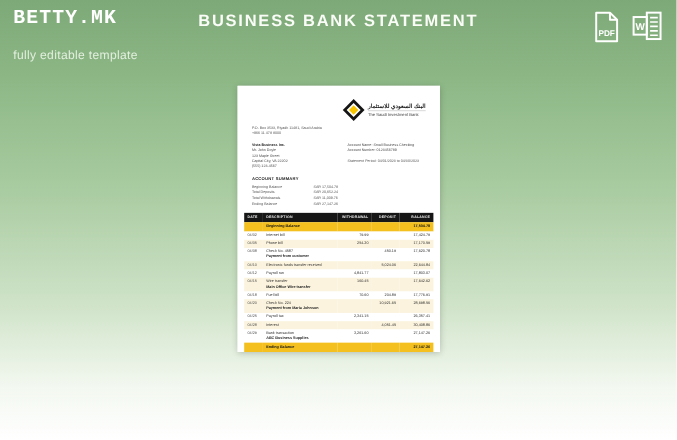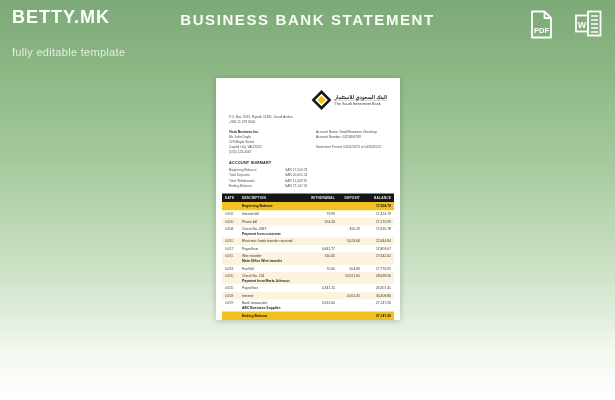--- a/index.html
+++ b/index.html
@@ -4,27 +4,27 @@
 <style>
   html,body{margin:0;padding:0;}
   body{
     width:615px;height:400px;overflow:hidden;
     font-family:"Liberation Sans", sans-serif;
     background:linear-gradient(180deg,#7da877 0%,#8db886 18%,#a5c99d 40%,#cde2c6 68%,#f3f8f0 88%,#ffffff 100%);
     position:relative;
   }
   
   .brand-block{position:absolute;left:12px;top:7px;z-index:3;}
-  .brand{font-size:18px;font-weight:bold;color:#ffffff;letter-spacing:1px;}
+  .brand{font-size:18px;font-weight:bold;color:#ffffff;letter-spacing:1px;font-family:Liberation Mono, monospace;}
   .tagline{font-size:11px;color:#e3efdf;margin-top:18px;letter-spacing:.3px;}
   .page-title{
     position:absolute;left:0;top:11px;width:100%;text-align:center;z-index:1;
     font-size:15px;font-weight:bold;color:#fafcf7;letter-spacing:1.6px;pointer-events:none;
   }
-  .file-icons{position:absolute;right:12px;top:9px;display:flex;gap:19px;z-index:3;}
+  .file-icons{position:absolute;right:12px;top:9px;display:flex;gap:9px;z-index:3;}
   .file-icons svg{display:block;}
   
   .doc-wrap{
     position:absolute;left:216px;top:78px;width:184px;height:242px;
     box-shadow:0 1px 6px rgba(0,0,0,.22);background:#fff;
   }
   .doc{
     width:368px;height:484px;background:#ffffff;color:#222;
     transform:scale(.5);transform-origin:0 0;
   }

